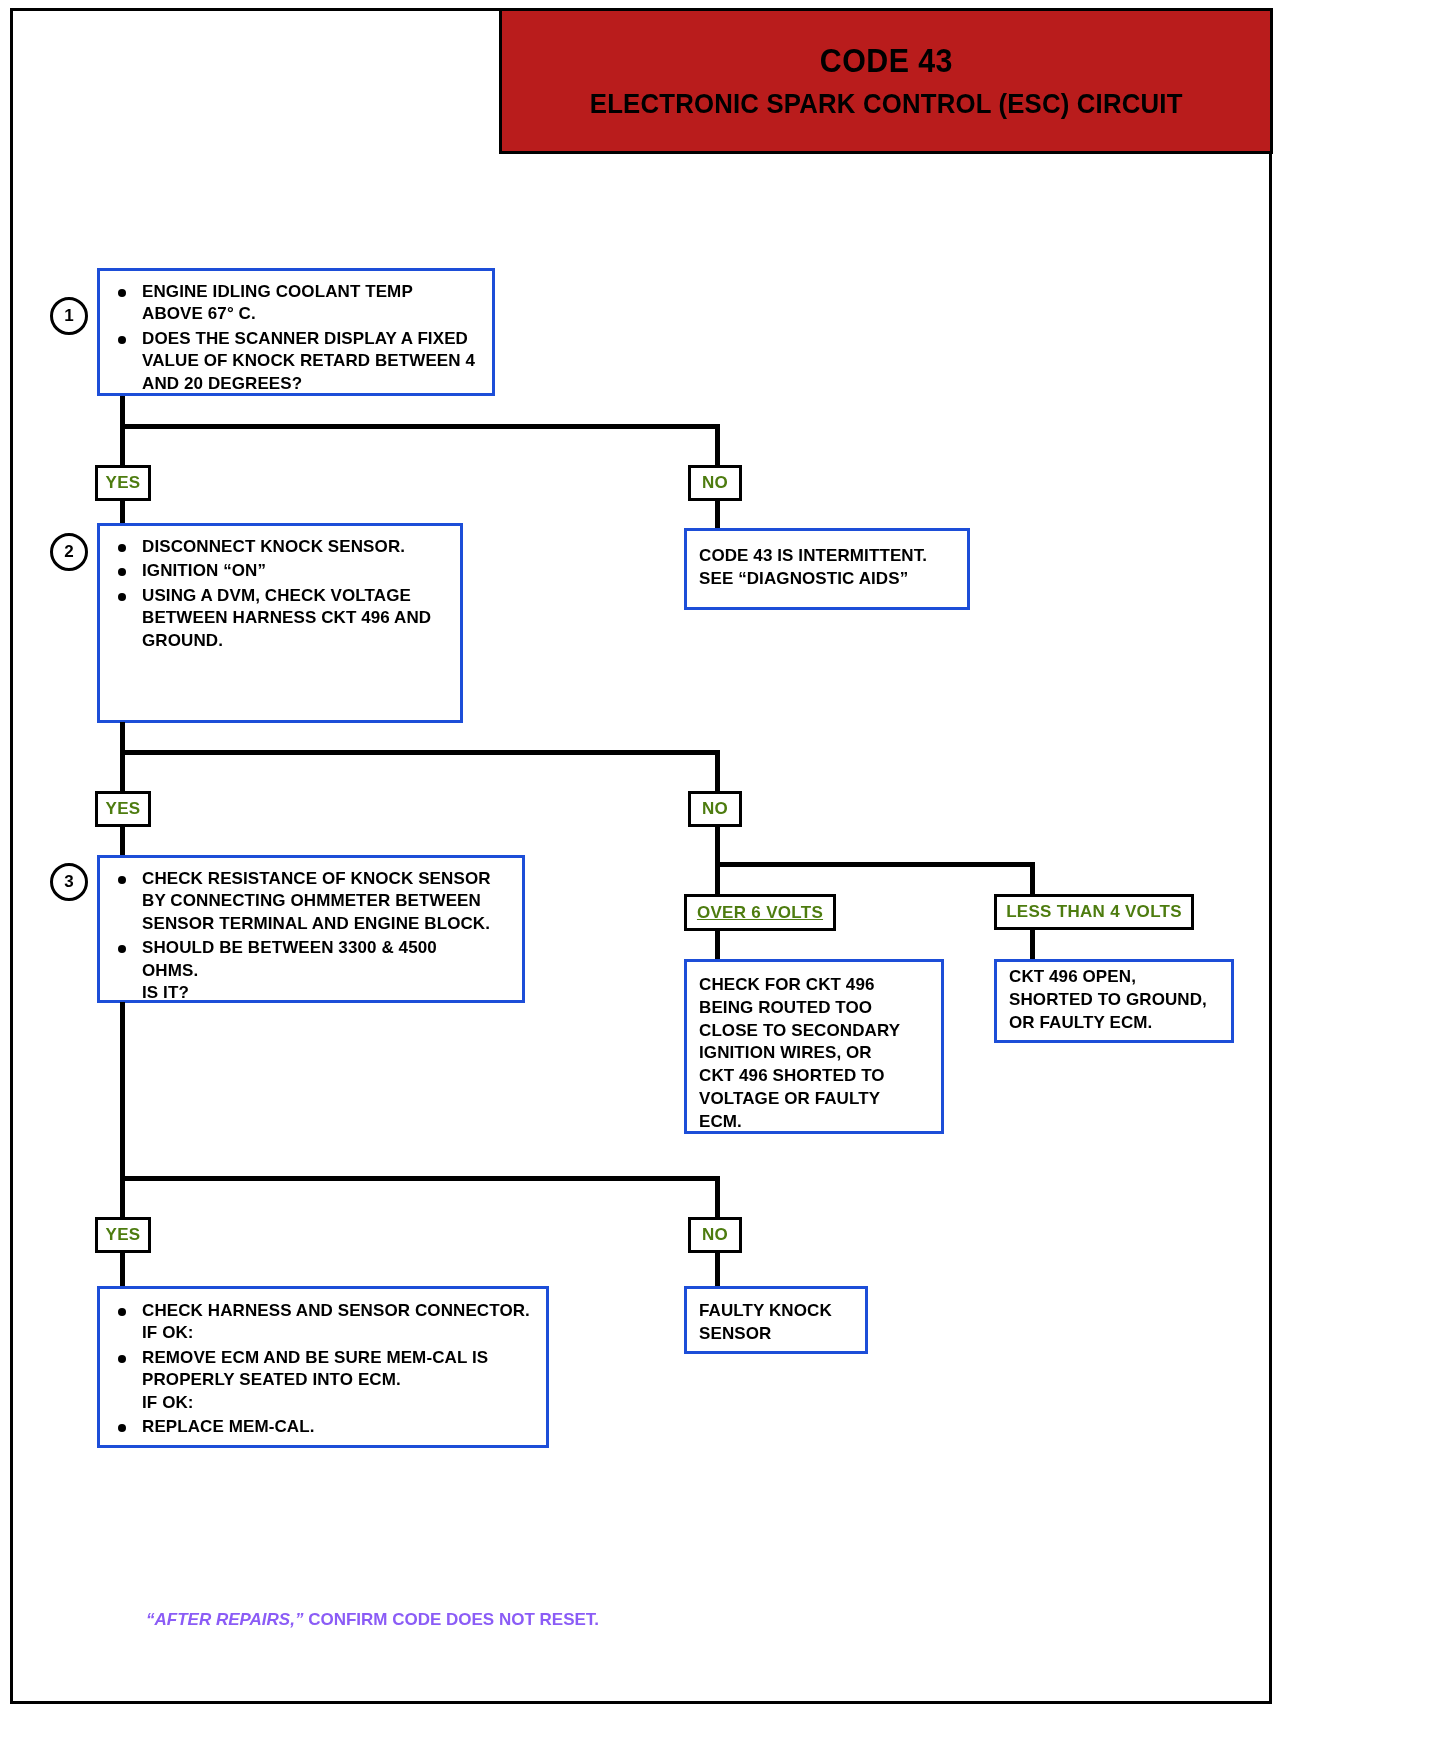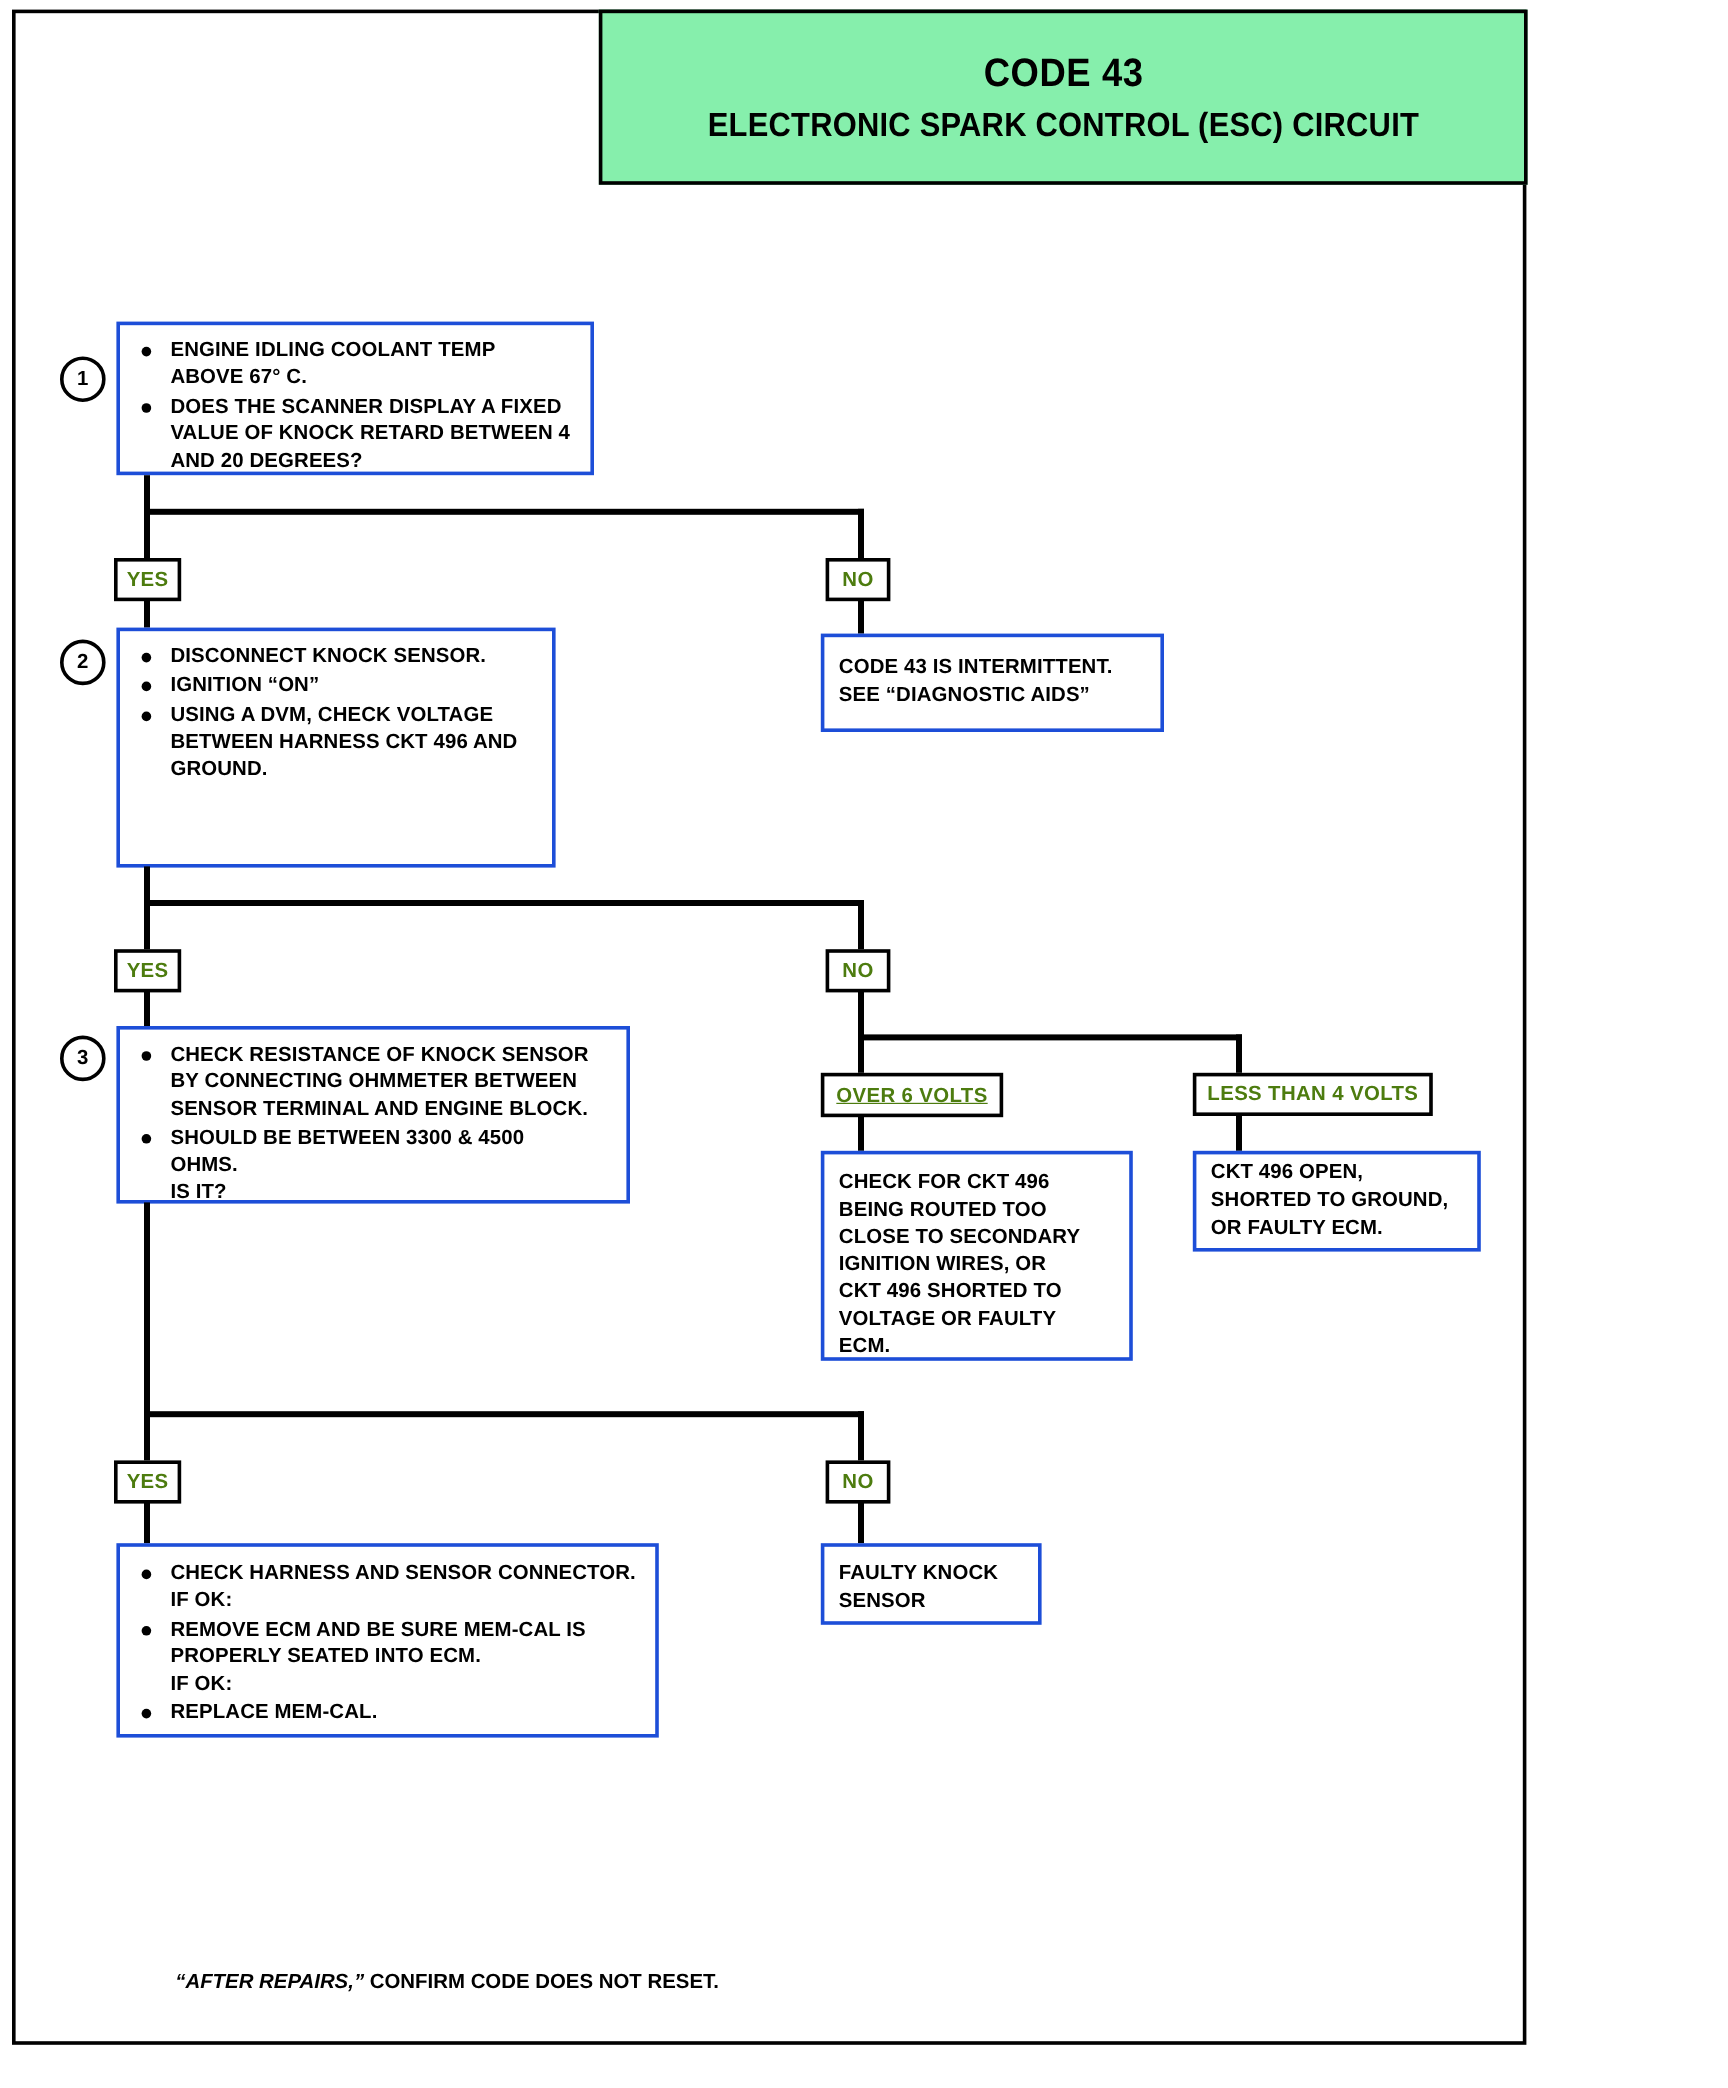--- a/index.html
+++ b/index.html
@@ -31,21 +31,21 @@
 
   
   .title-box {
     position: absolute;
     left: 499px;
     top: 8px;
     width: 774px;
     height: 146px;
     border: 3px solid #000;
     box-sizing: border-box;
-    background: #86efac;
+    background: #b91c1c;
     display: flex;
     flex-direction: column;
     align-items: center;
     justify-content: center;
     gap: 8px;
   }
   .title-main {
     font-size: 33px;
     font-weight: 700;
     letter-spacing: 0.5px;
@@ -156,23 +156,22 @@
     color: #000;
   }
 
   
   .footer-note {
     position: absolute;
     left: 146px;
     top: 1610px;
     font-size: 17px;
     font-weight: 700;
-    color: #000000;
+    color: #8b5cf6;
     white-space: nowrap;
-    margin-top: 32px;
   }
   .footer-note .ital {
     font-style: italic;
   }
 </style>
 </head>
 <body>
 
 <div id="page">
 

